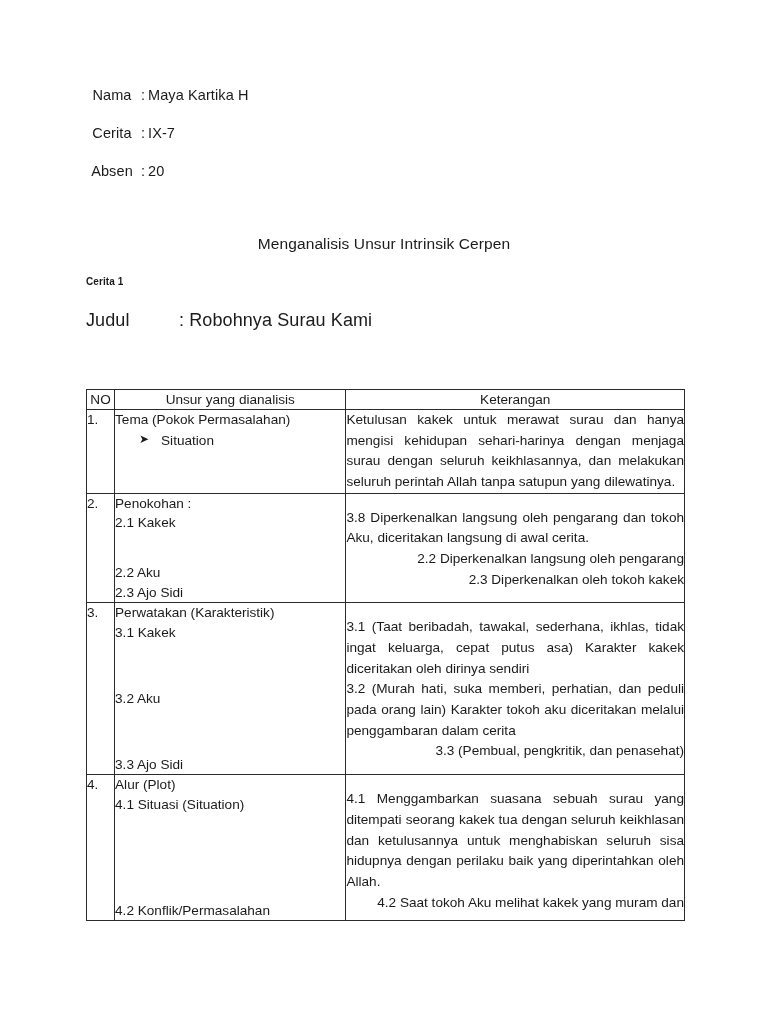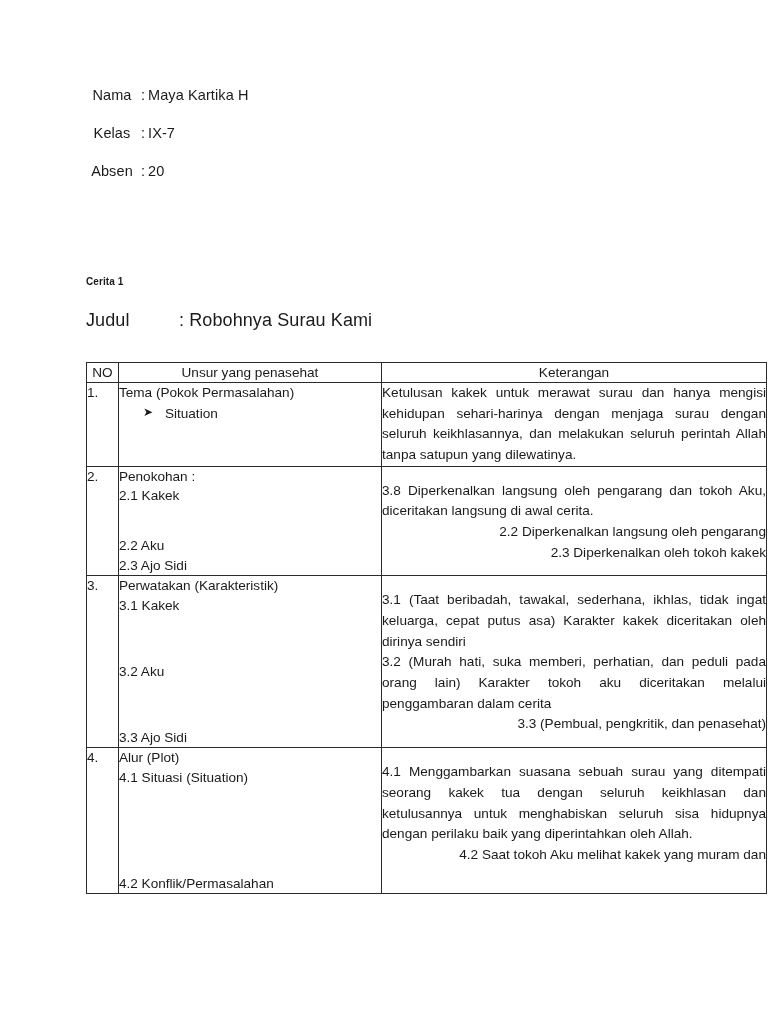--- a/index.html
+++ b/index.html
@@ -93,22 +93,22 @@
     white-space: nowrap;
   }
   .info-value {
     white-space: nowrap;
   }
 
   
   .analysis-table {
     position: absolute;
     left: 86px;
-    top: 362px;
-    width: 681px;
+    top: 389px;
+    width: 599px;
     border-collapse: collapse;
     table-layout: fixed;
     font-size: 13.6px;
   }
   .analysis-table td,
   .analysis-table th {
     border: 1px solid #2b2b2b;
     padding: 0;
     vertical-align: top;
     font-weight: normal;
@@ -167,51 +167,52 @@
 
 <div class="page">
 
   <div class="meta-block">
     <div class="meta-row">
       <span class="meta-label">Nama</span>
       <span class="meta-sep">:</span>
       <span class="meta-value">Maya Kartika H</span>
     </div>
     <div class="meta-row">
-      <span class="meta-label">Kelas</span>
+      <span class="meta-label">Cerita</span>
       <span class="meta-sep">:</span>
       <span class="meta-value">IX-7</span>
     </div>
     <div class="meta-row">
       <span class="meta-label">Absen</span>
       <span class="meta-sep">:</span>
       <span class="meta-value">20</span>
     </div>
   </div>
 
+  <div class="doc-title">Menganalisis Unsur Intrinsik Cerpen</div>
 
   <div class="story-label">Cerita 1</div>
 
   <div class="info-block">
     <div class="info-row">
       <span class="info-label">Judul</span>
       <span class="info-value">: Robohnya Surau Kami</span>
     </div>
   </div>
 
   <table class="analysis-table">
     <colgroup>
       <col class="col-no">
       <col class="col-unsur">
       <col class="col-ket">
     </colgroup>
     <thead>
       <tr>
         <td class="hdr-no">NO</td>
-        <td>Unsur yang penasehat</td>
+        <td>Unsur yang dianalisis</td>
         <td>Keterangan</td>
       </tr>
     </thead>
     <tbody>
 
       <tr>
         <td class="cell-no">1.</td>
         <td class="cell-unsur">
           <p>Tema (Pokok Permasalahan)</p>
           <div class="bullet-line">

